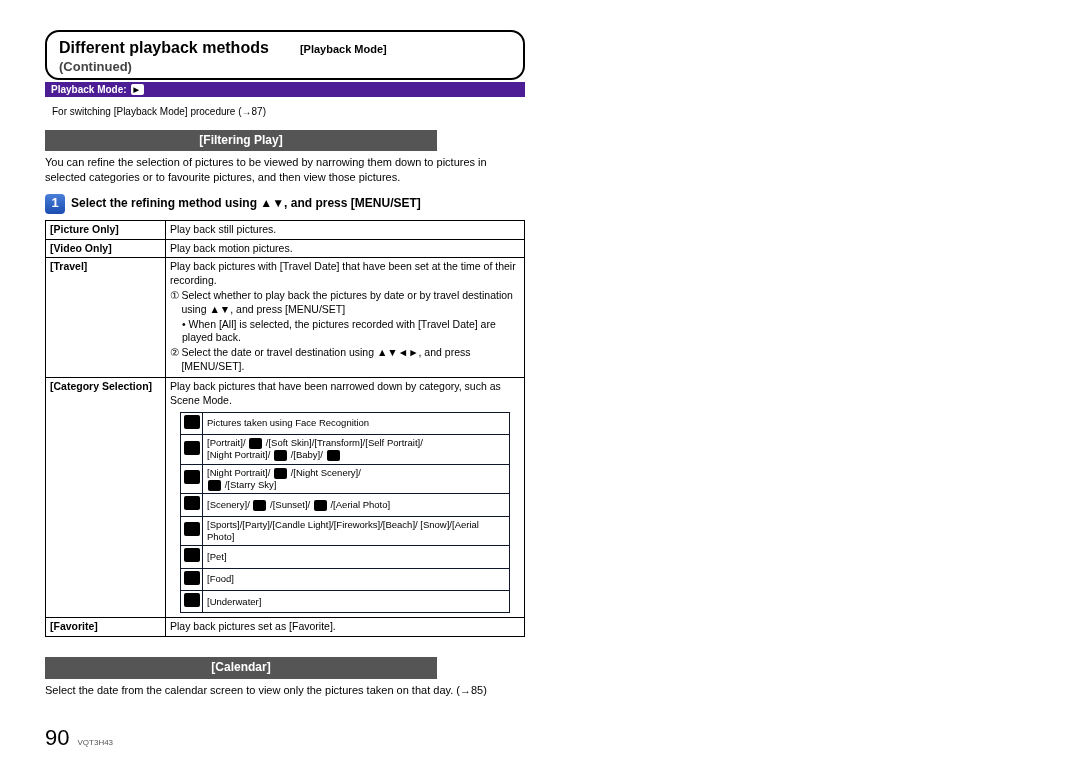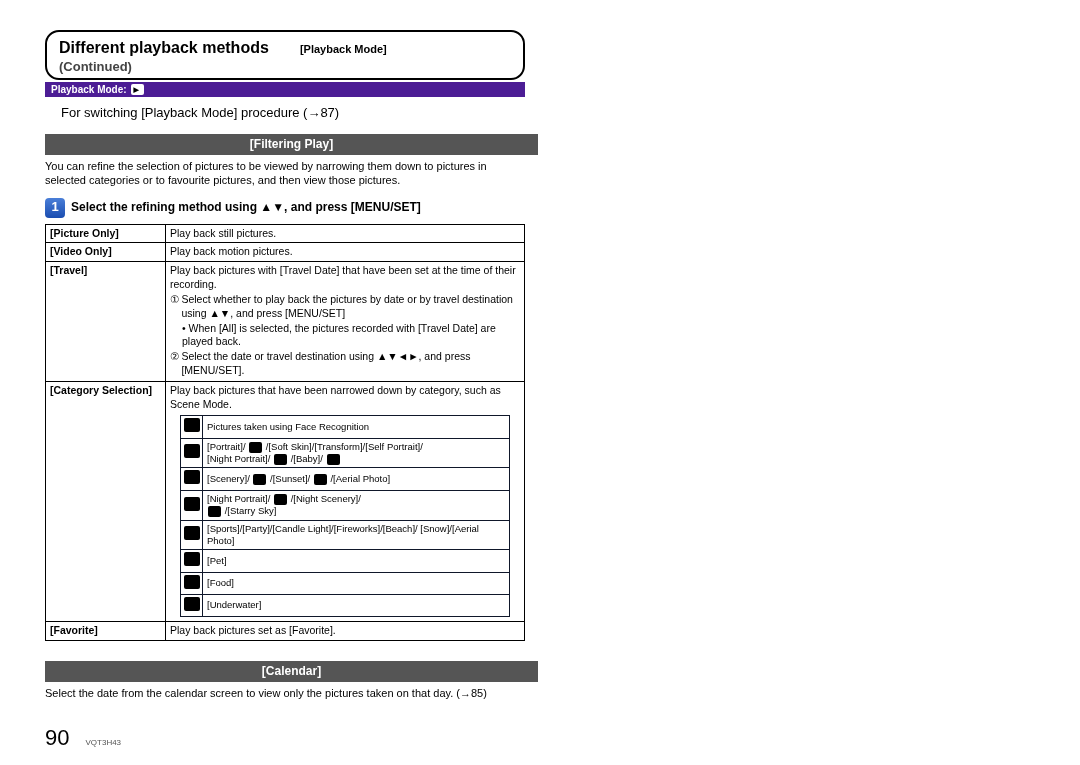--- a/index.html
+++ b/index.html
@@ -57,33 +57,33 @@
   }
   .mode-icon::after {
     content: "▶";
     color: #000;
     font-size: 7px;
     position: absolute;
     left: 3px;
     top: 1px;
   }
   .intro-text {
-    margin: 8px 0 12px 16px;
-    font-size: 13px;
+    margin: 8px 0 12px 7px;
+    font-size: 10px;
     width: 480px;
   }
   .section-header {
     background: #555;
     color: #fff;
     font-weight: bold;
     text-align: center;
     padding: 3px 0;
     margin: 8px 0 4px 0;
     font-size: 12px;
-    width: 493px;
+    width: 392px;
   }
   .note-text {
     font-size: 11px;
     margin-bottom: 10px;
     width: 480px;
   }
   .step-row {
     display: flex;
     align-items: center;
     gap: 6px;
@@ -166,21 +166,21 @@
     border-radius: 2px;
     vertical-align: middle;
     margin: 0 1px;
   }
   .footer {
     position: absolute;
     left: 45px;
     bottom: 12px;
     display: flex;
     align-items: baseline;
-    gap: 16px;
+    gap: 8px;
   }
   .page-num { font-size: 22px; }
   .doc-code { font-size: 8px; color: #555; }
 </style>
 </head>
 <body>
 
 <div class="title-box">
   <span class="title-main">Different playback methods</span>
   <span class="title-sub">[Playback Mode]</span><br>
@@ -241,32 +241,32 @@
         <tr>
                 <td class="icon-cell"><span class="cat-icon"></span></td>
             <td>
               <span>[Portrait]/ </span><span class="inline-icon"></span><span> /[Soft Skin]/[Transform]/[Self Portrait]/</span><br>
               <span>[Night Portrait]/ </span><span class="inline-icon"></span><span> /[Baby]/ </span><span class="inline-icon"></span>
             </td>
               </tr>
         <tr>
                 <td class="icon-cell"><span class="cat-icon"></span></td>
             <td>
-              <span>[Scenery]/ </span><span class="inline-icon"></span><span> /[Sunset]/ </span><span class="inline-icon"></span><span> /[Aerial Photo]</span>
-            </td>
-              </tr>
-        <tr>
-                <td class="icon-cell"><span class="cat-icon"></span></td>
-            <td>
               <span>[Night Portrait]/ </span><span class="inline-icon"></span><span> /[Night Scenery]/</span><br>
               <span class="inline-icon"></span><span> /[Starry Sky]</span>
             </td>
               </tr>
         <tr>
                 <td class="icon-cell"><span class="cat-icon"></span></td>
+            <td>
+              <span>[Scenery]/ </span><span class="inline-icon"></span><span> /[Sunset]/ </span><span class="inline-icon"></span><span> /[Aerial Photo]</span>
+            </td>
+              </tr>
+        <tr>
+                <td class="icon-cell"><span class="cat-icon"></span></td>
             <td>[Sports]/[Party]/[Candle Light]/[Fireworks]/[Beach]/ [Snow]/[Aerial Photo]</td>
               </tr>
         <tr>
                 <td class="icon-cell"><span class="cat-icon"></span></td>
             <td>[Pet]</td>
               </tr>
         <tr>
                 <td class="icon-cell"><span class="cat-icon"></span></td>
             <td>[Food]</td>
               </tr>

